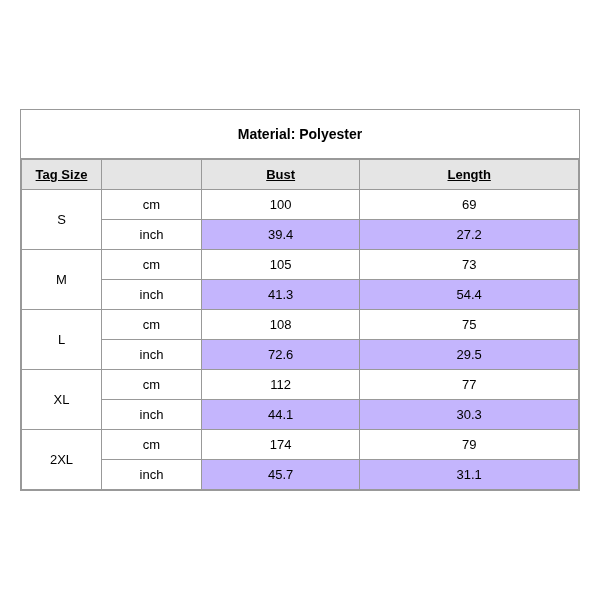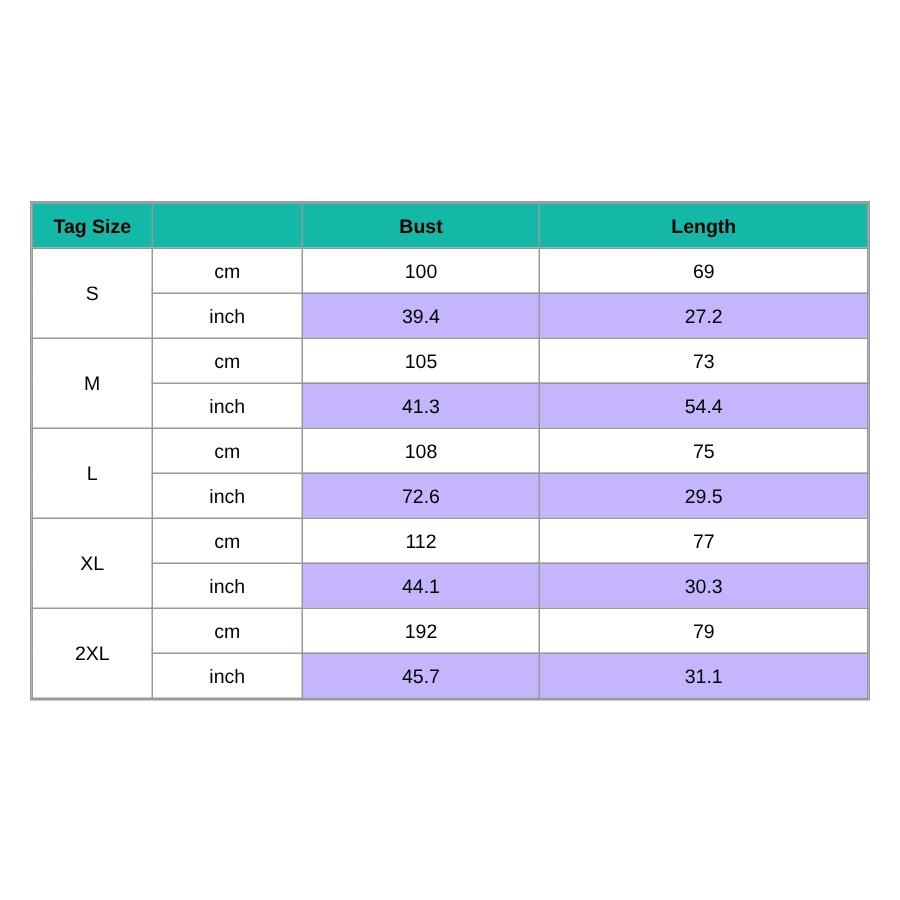--- a/index.html
+++ b/index.html
@@ -52,35 +52,39 @@
     .unit-cell {
       width: 100px;
     }
 
     .unit-bold {
       font-weight: normal;
     }
 
     .header-row th {
       font-weight: bold;
-      background: #14b8a6;
+      background: #e5e5e5;
+      text-decoration: underline;
     }
 
     .shaded {
       background-color: #c4b5fd;
     }
 
     .size-label {
       font-weight: normal;
     }
   </style>
 </head>
 <body>
 
 <div class="container">
+  <div class="title-row">
+    <span>Material: Polyester</span>
+  </div>
   <table>
     <thead>
       <tr class="header-row">
         <th class="tag-size-cell">Tag Size</th>
         <th></th>
         <th>Bust</th>
         <th>Length</th>
       </tr>
     </thead>
     <tbody id="table-body">
@@ -124,21 +128,21 @@
           <td>77</td>
         </tr>
         <tr>
           <td class="unit-cell unit-bold">inch</td>
           <td class="shaded">44.1</td>
           <td class="shaded">30.3</td>
         </tr>
         <tr>
           <td class="tag-size-cell size-label" rowspan="2">2XL</td>
           <td class="unit-cell">cm</td>
-          <td>192</td>
+          <td>174</td>
           <td>79</td>
         </tr>
         <tr>
           <td class="unit-cell unit-bold">inch</td>
           <td class="shaded">45.7</td>
           <td class="shaded">31.1</td>
         </tr>
       </tbody>
   </table>
 </div>

